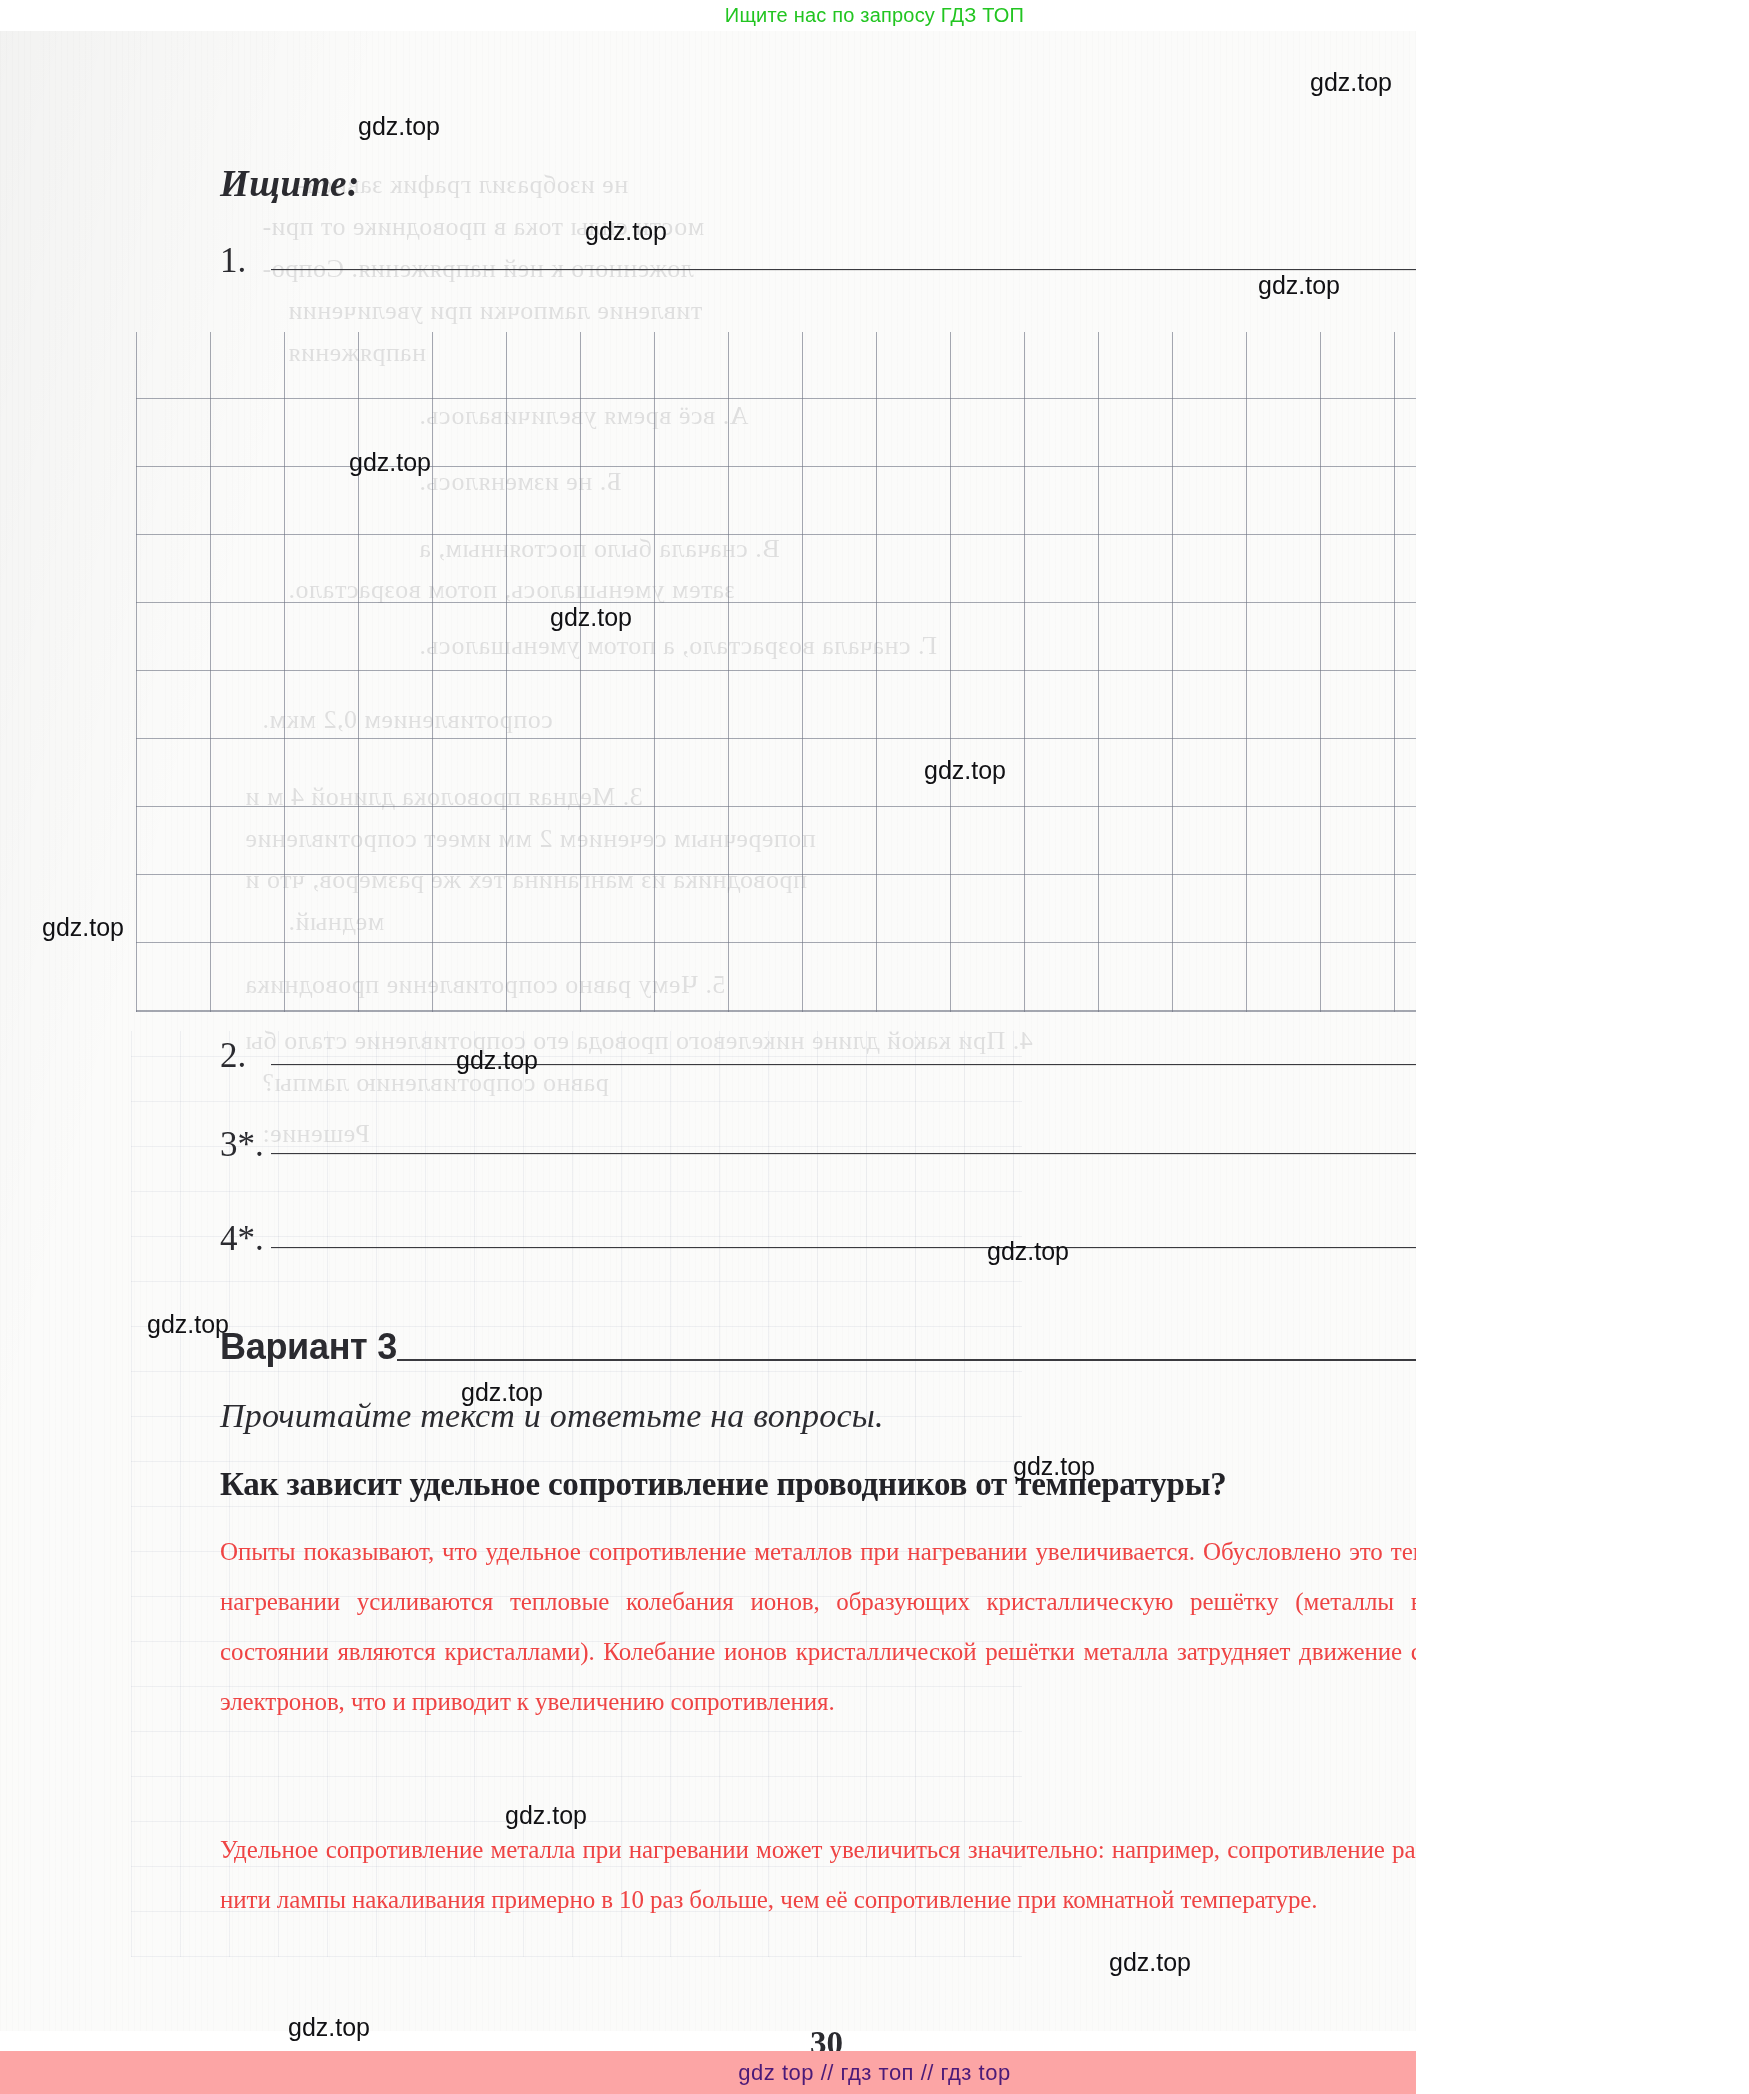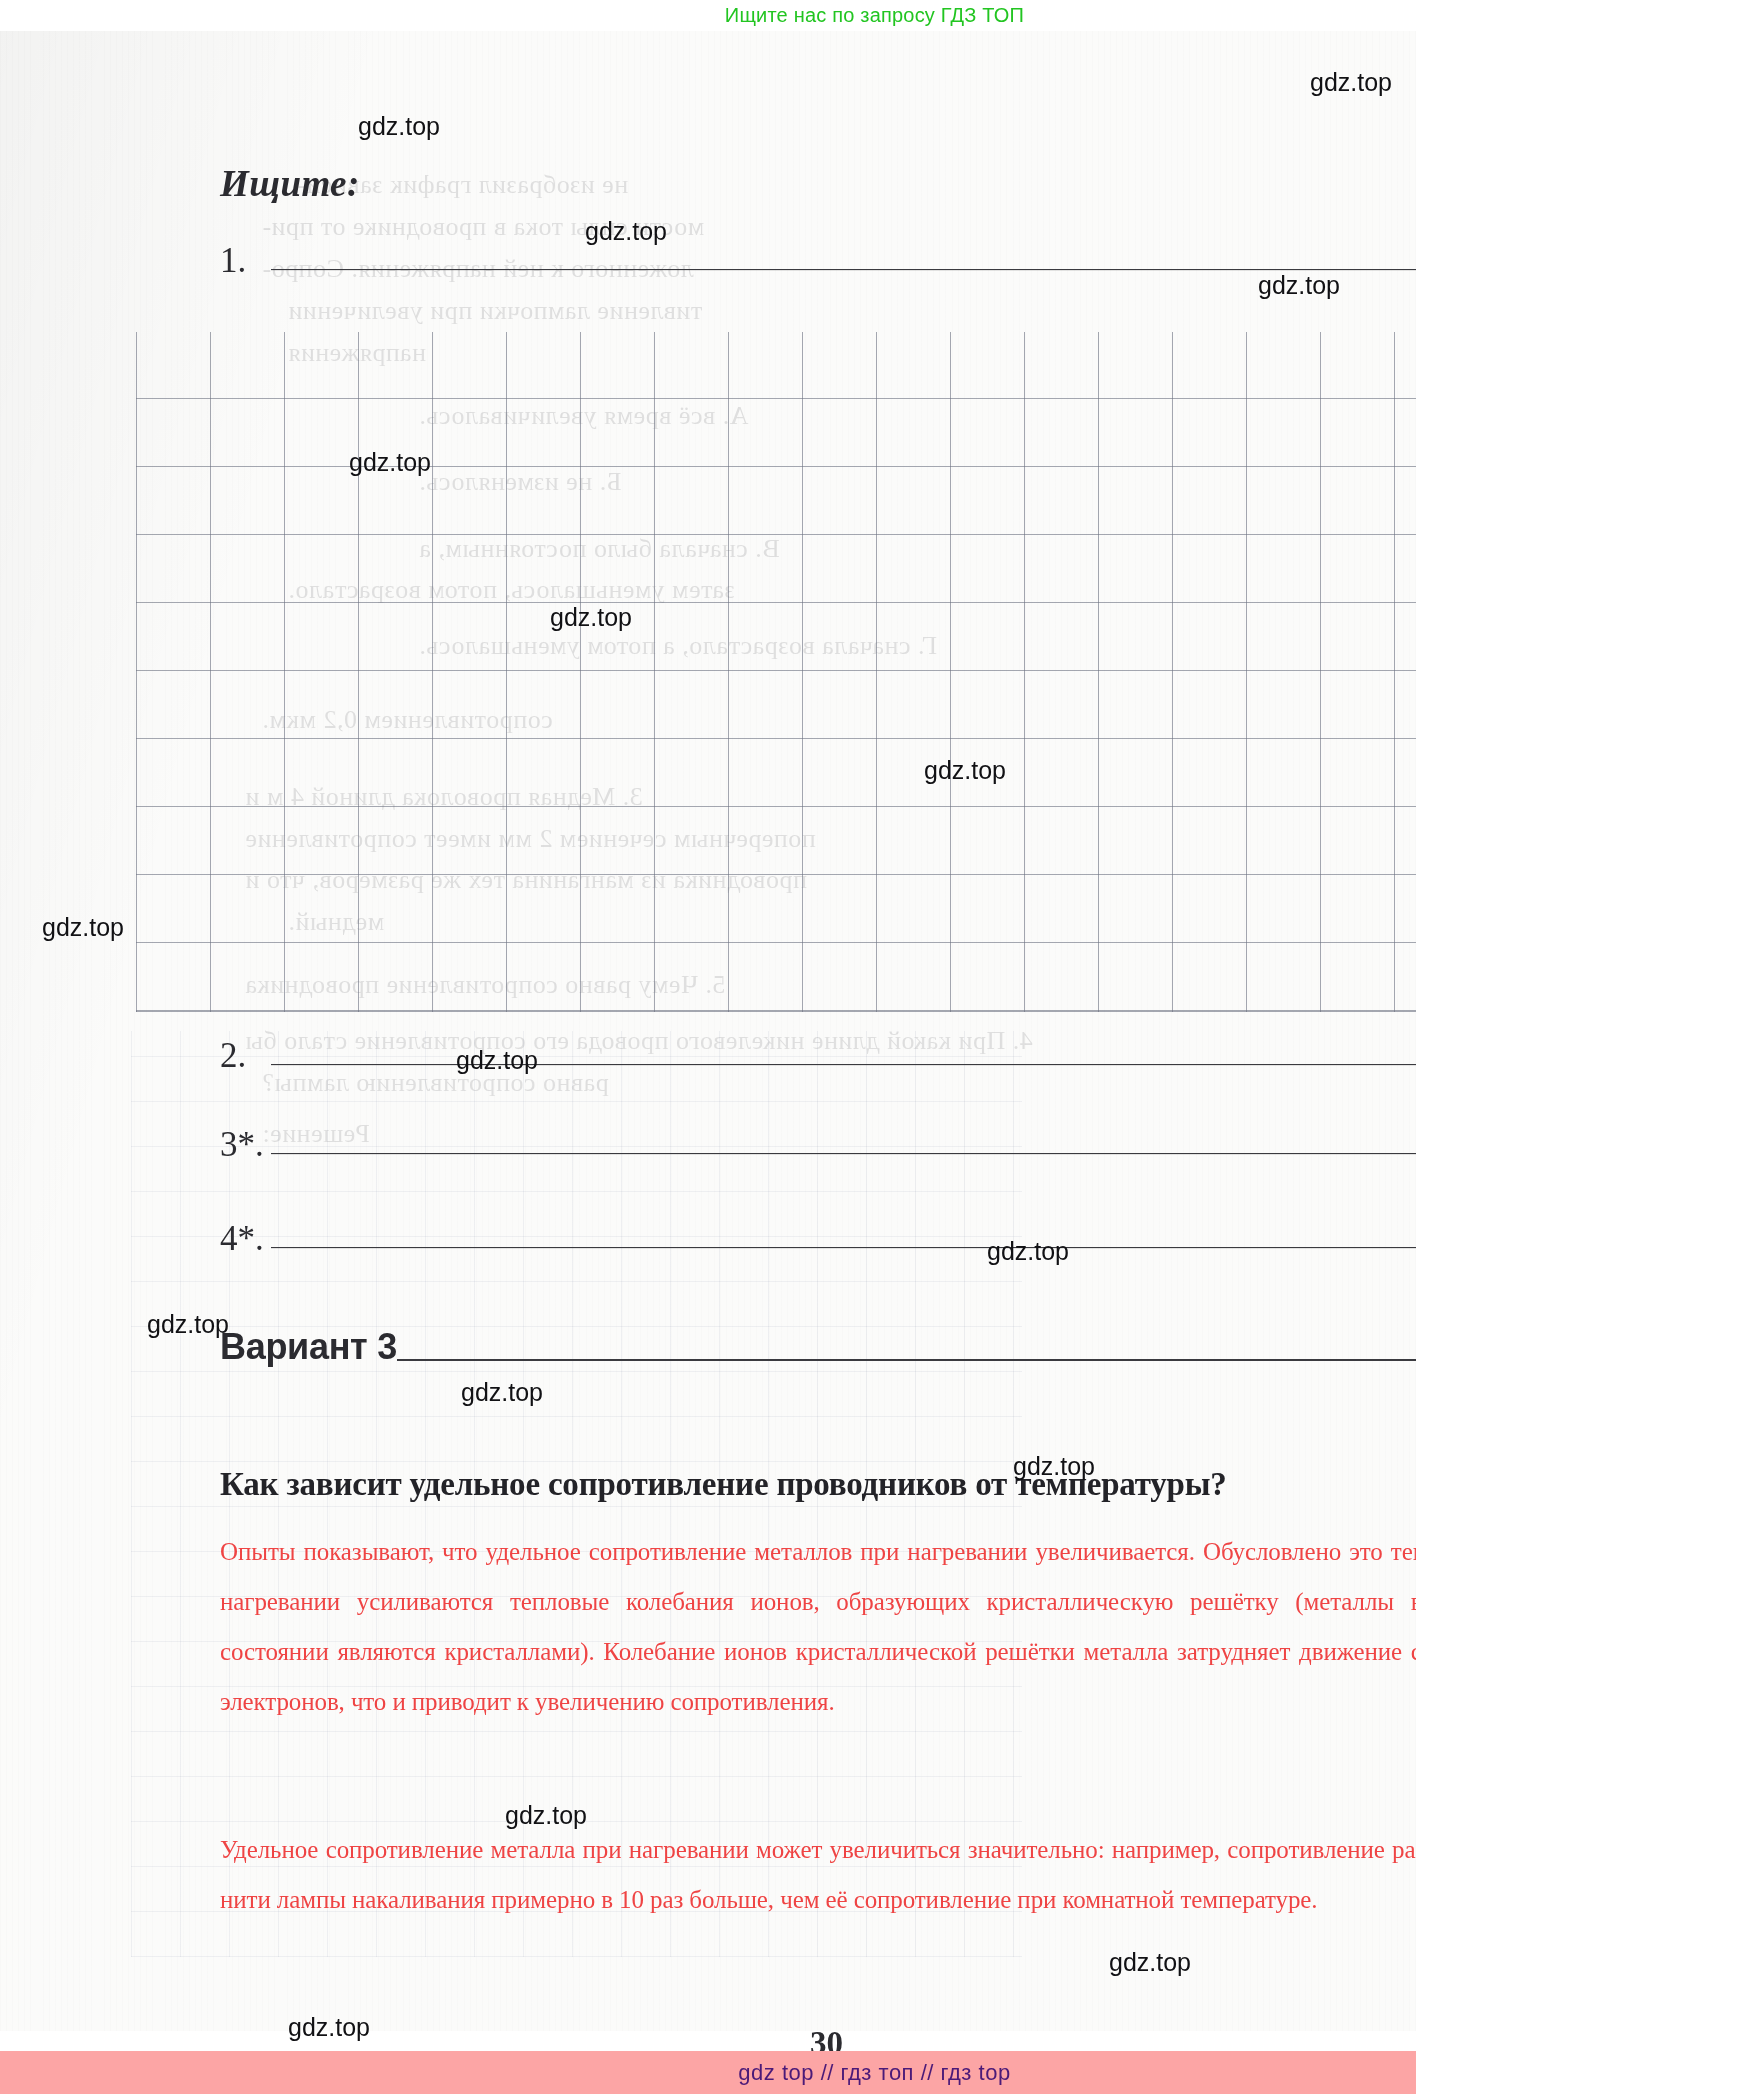--- a/index.html
+++ b/index.html
@@ -318,20 +318,21 @@
     <div class="numbered" style="left:220px; top:1221px; width:1317px;">
       <span class="num">4*.</span>
       <span class="rule" style="flex:1"></span>
     </div>
 
     <div class="variant-heading">
       <span class="label">Вариант 3</span>
       <span class="rule"></span>
     </div>
 
+    <div class="instruction">Прочитайте текст и ответьте на вопросы.</div>
 
     <div class="question">Как зависит удельное сопротивление проводников от температуры?</div>
 
     <div class="body-text" id="para-1">Опыты показывают, что удельное сопротивление металлов при нагревании увеличивается. Обусловлено это тем, что при нагревании усиливаются тепловые колебания ионов, образующих кристаллическую решётку (металлы в твёрдом состоянии являются кристаллами). Колебание ионов кристаллической решётки металла затрудняет движение свободных электронов, что и приводит к увеличению сопротивления.</div>
 
     <div class="body-text" id="para-2">Удельное сопротивление металла при нагревании может увеличиться значительно: например, сопротивление раскалённой нити лампы накаливания примерно в 10 раз больше, чем её сопротивление при комнатной температуре.</div>
 
     <div class="page-number">30</div>
   </div>
 

